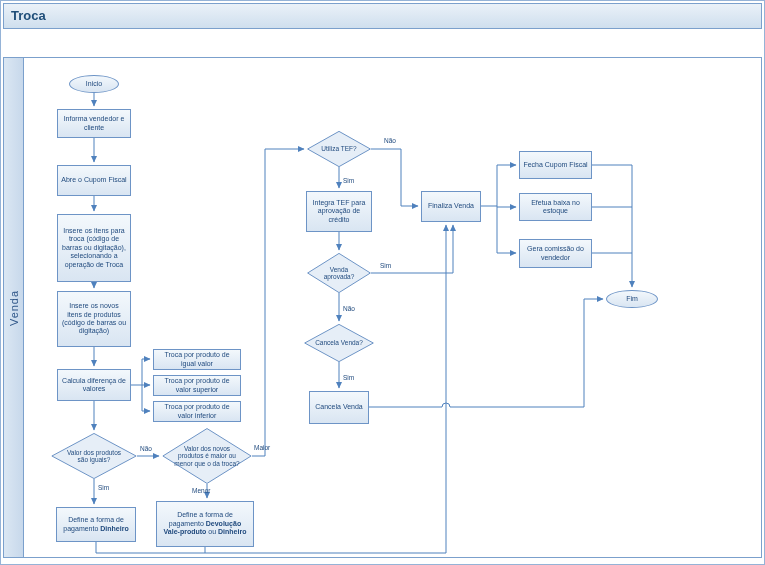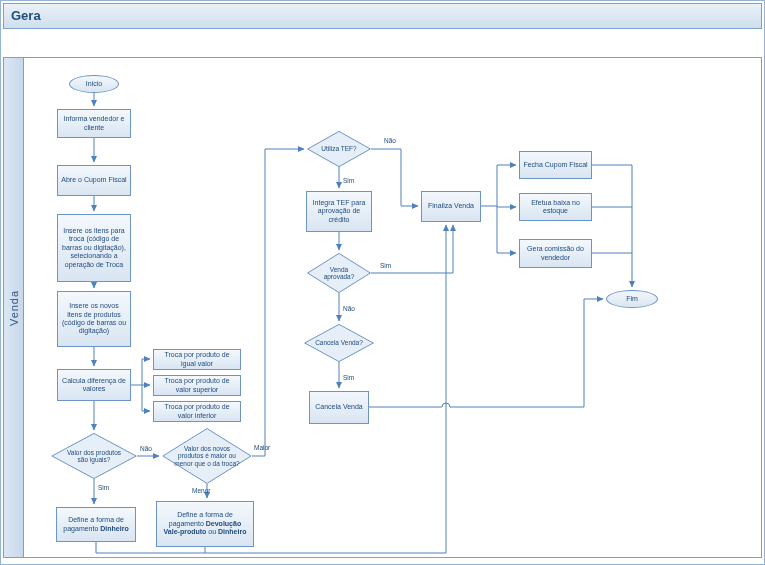--- a/index.html
+++ b/index.html
@@ -53,21 +53,21 @@
     position:absolute;z-index:3;font-size:6.5px;color:#1f497d;white-space:nowrap;
   }
   .txt b{font-weight:bold;}
 </style>
 </head>
 <body>
 
 <div id="stage">
 
   <div class="titlebar">
-    <span>Gera</span>
+    <span>Troca</span>
   </div>
 
   <div class="pool">
     <div class="lane-strip">
       <span class="lane-text">Venda</span>
     </div>
   </div>
 
   <svg class="edges">
     <defs>

